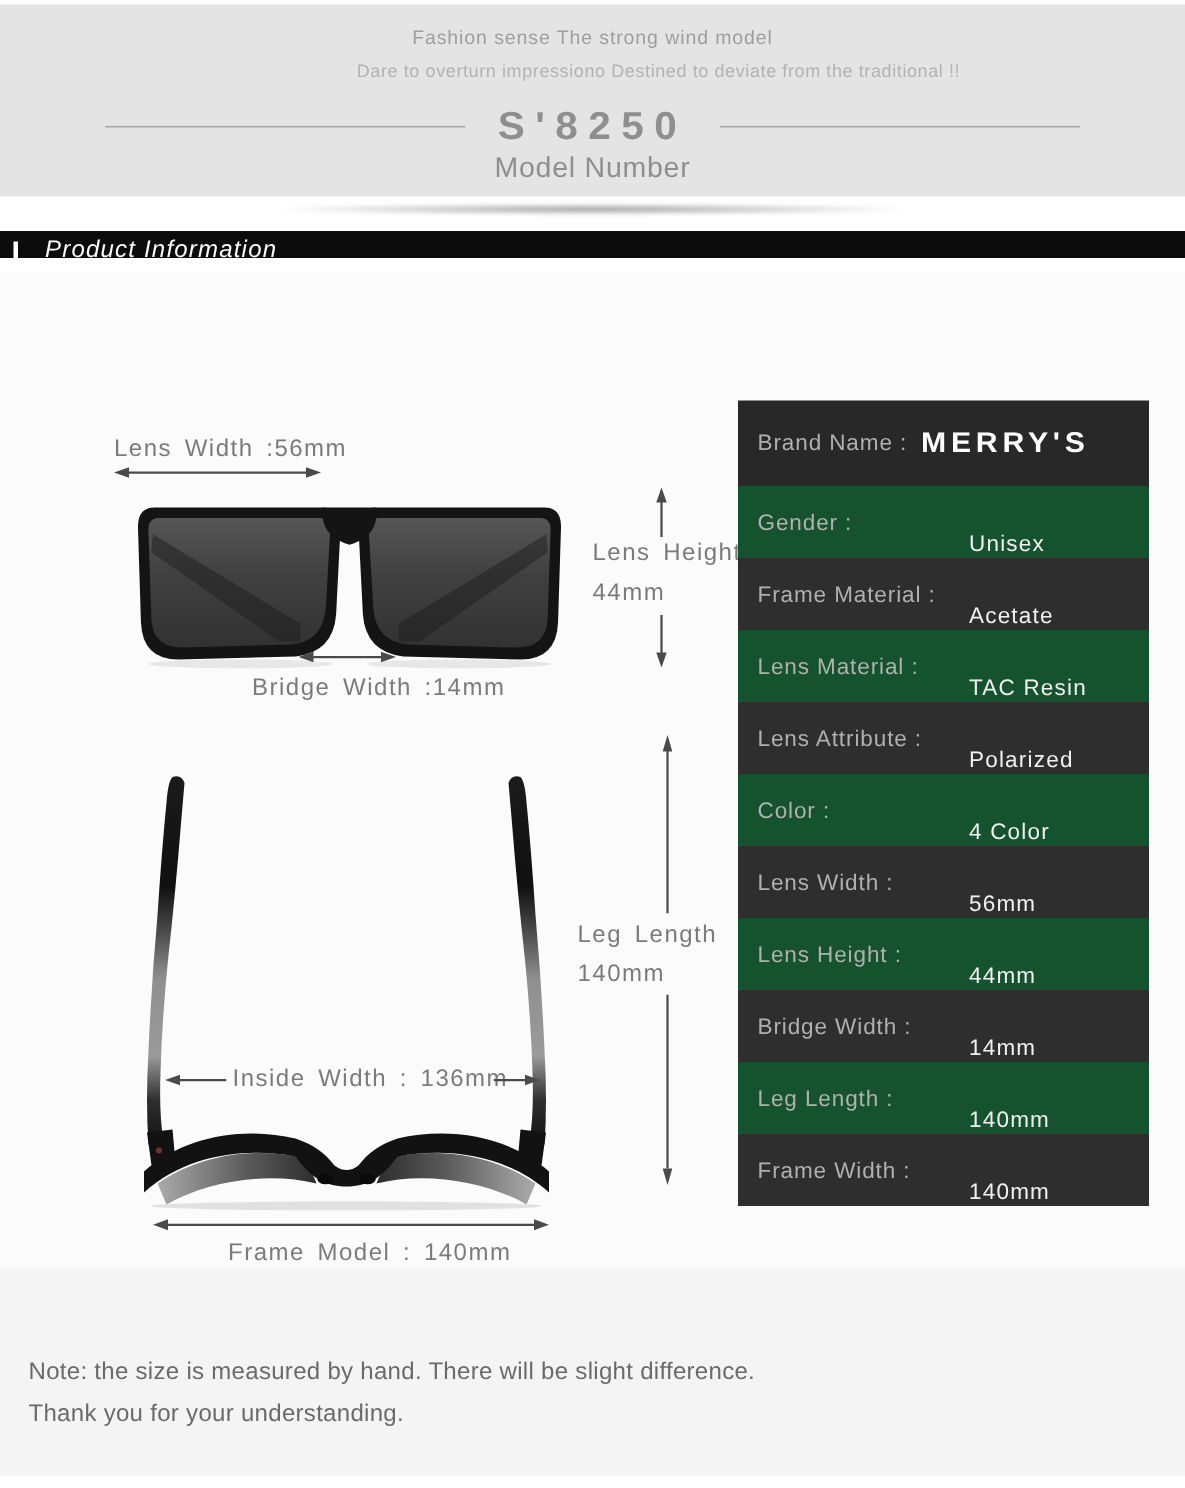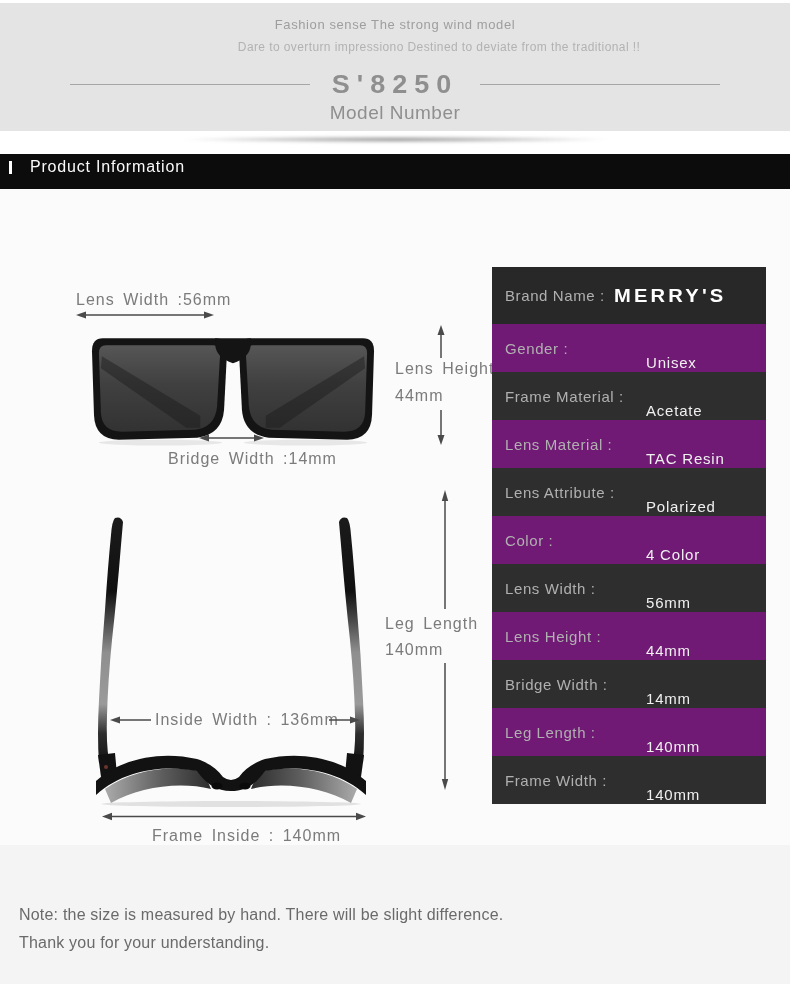--- a/index.html
+++ b/index.html
@@ -23,41 +23,41 @@
   .model-line{width:240px;height:1px;background:#a6a6a6;}
   .model-number{font-size:27px;font-weight:bold;color:#8f8f8f;letter-spacing:7px;
         transform:scaleY(.96);}
   .model-label{position:absolute;left:0;top:99px;width:100%;text-align:center;
         font-size:19px;color:#8f8f8f;letter-spacing:.5px;}
   .header-shadow{position:absolute;left:95px;top:135px;width:600px;height:9px;
         background:radial-gradient(ellipse 50% 55% at 50% 50%, rgba(50,50,50,.5), rgba(120,120,120,0) 72%);
         filter:blur(1.5px);}
 
   
-  .section-bar{position:absolute;left:0;top:154px;width:790px;height:35px;background:#0c0c0c;}
+  .section-bar{position:absolute;left:0;top:154px;width:790px;height:18px;background:#0c0c0c;font-style:italic;}
   .tick{position:absolute;left:9px;top:7px;width:3px;height:13px;background:#ffffff;}
   .bar-title{position:absolute;left:30px;top:4px;font-size:16px;color:#fafafa;letter-spacing:.8px;}
 
   
   .mlabel{position:absolute;font-size:16px;color:#7b7b7b;letter-spacing:1px;
           word-spacing:3px;white-space:nowrap;}
   .mlabel.center{}
   .arrow{position:absolute;line-height:0;}
   .arrow svg{display:block;}
 
   
   .img-abs{position:absolute;}
 
   
   .spec-table{position:absolute;left:492px;top:267px;width:274px;}
   .srow{display:flex;align-items:center;height:48px;padding-left:13px;box-sizing:border-box;}
   .srow .lbl{width:141px;font-size:15px;color:#b0b0b0;letter-spacing:.6px;flex:0 0 auto;}
   .srow .val{font-size:15px;color:#f0f0f0;letter-spacing:.8px;margin-top:28px;}
   .srow.dark{background:#2e2e2e;}
-  .srow.light{background:#701a75;}
+  .srow.light{background:#14532d;}
   .srow.brand{height:57px;background:#282828;}
   .srow.brand .lbl{width:auto;}
   .brand-logo{font-size:19px;font-weight:bold;color:#ffffff;letter-spacing:3px;
         margin-left:9px;display:inline-block;transform:scaleX(1.06);transform-origin:left center;}
 
   
   .note-line{position:absolute;left:19px;font-size:16px;color:#6a6a6a;letter-spacing:.2px;}
 </style>
 </head>
 <body>
@@ -218,21 +218,21 @@
     </svg>
   </div>
 
   <div class="arrow" style="left:102px;top:811px;">
     <svg width="264" height="11" viewBox="0 0 264 11">
       <line x1="9" y1="5.5" x2="255" y2="5.5" stroke="#4a4a4a" stroke-width="1.5"></line>
       <polygon points="0,5.5 10,1.8 10,9.2" fill="#4a4a4a"></polygon>
       <polygon points="264,5.5 254,1.8 254,9.2" fill="#4a4a4a"></polygon>
     </svg>
   </div>
-  <div class="mlabel" style="left:152px;top:827px;">Frame Inside : 140mm</div>
+  <div class="mlabel" style="left:152px;top:827px;">Frame Model : 140mm</div>
 
   <div class="spec-table">
     <div class="srow brand">
       <span class="lbl">Brand Name :</span>
       <span class="brand-logo">MERRY'S</span>
     </div>
     <div class="srow light">
       <span class="lbl">Gender :</span>
       <span class="val">Unisex</span>
     </div>

